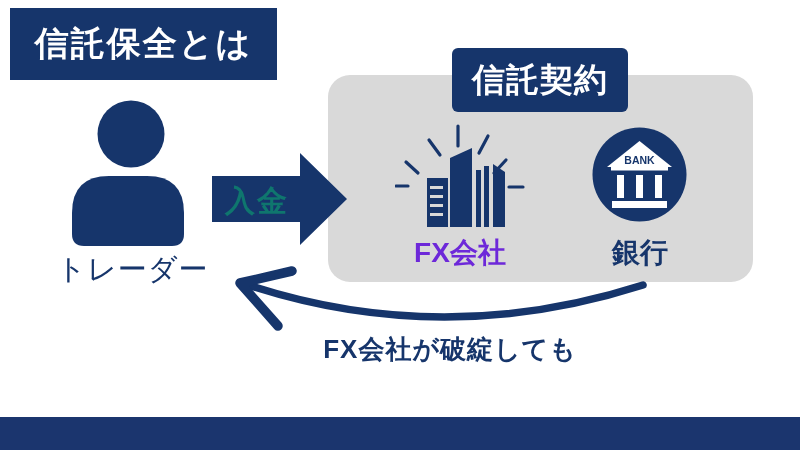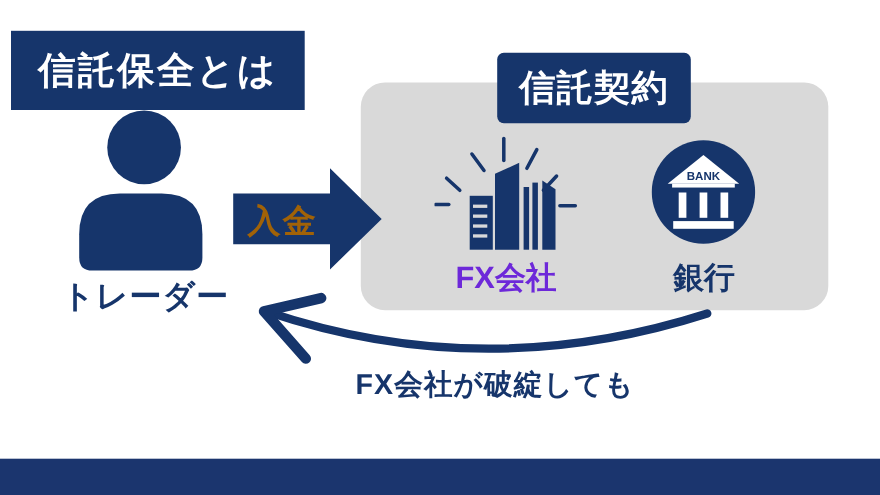--- a/index.html
+++ b/index.html
@@ -3,43 +3,43 @@
 <meta charset="utf-8">
 <style>
   html,body{margin:0;padding:0;background:#fff;}
   .stage{
     position:relative;width:800px;height:450px;overflow:hidden;background:#ffffff;
     font-family:"Liberation Sans","DejaVu Sans",sans-serif;
   }
   .title-box{
     position:absolute;left:10px;top:8px;width:267px;height:72px;
     background:#16356b;color:#ffffff;font-size:34px;font-weight:700;
-    display:flex;align-items:center;justify-content:center;letter-spacing:2px;margin-top:20px;
+    display:flex;align-items:center;justify-content:center;letter-spacing:2px;
   }
   .bottom-bar{
     position:absolute;left:0;top:417px;width:800px;height:33px;background:#1b356e;
   }
   .person-svg{position:absolute;left:70px;top:97px;}
   .trader-label{
     position:absolute;left:30px;top:250px;width:205px;text-align:center;
-    font-size:29px;font-weight:700;color:#16356b;letter-spacing:1px;
+    font-size:29px;font-weight:400;color:#16356b;letter-spacing:1px;
   }
   .panel{
     position:absolute;left:328px;top:75px;width:425px;height:207px;
     background:#d9d9d9;border-radius:22px;z-index:1;
   }
   .badge{
     position:absolute;left:452px;top:48px;width:176px;height:64px;
     background:#16356b;border-radius:6px;color:#fff;font-size:33px;font-weight:700;
     display:flex;align-items:center;justify-content:center;z-index:3;letter-spacing:1px;
   }
   .deposit-arrow-svg{position:absolute;left:210px;top:150px;z-index:2;}
   .deposit-label{
     position:absolute;left:214px;top:181px;width:86px;text-align:center;
-    color:#a16207;font-size:30px;font-weight:700;z-index:3;letter-spacing:2px;
+    color:#0f766e;font-size:30px;font-weight:700;z-index:3;letter-spacing:2px;
   }
   .fx-icon-svg{position:absolute;left:395px;top:120px;z-index:2;}
   .fx-label{
     position:absolute;left:398px;top:234px;width:124px;text-align:center;
     font-size:28px;font-weight:700;color:#6d28d9;z-index:2;
   }
   .bank-icon-svg{position:absolute;left:592px;top:127px;z-index:2;}
   .bank-label{
     position:absolute;left:590px;top:234px;width:100px;text-align:center;
     font-size:28px;font-weight:700;color:#16356b;z-index:2;font-family:Liberation Mono, monospace;

